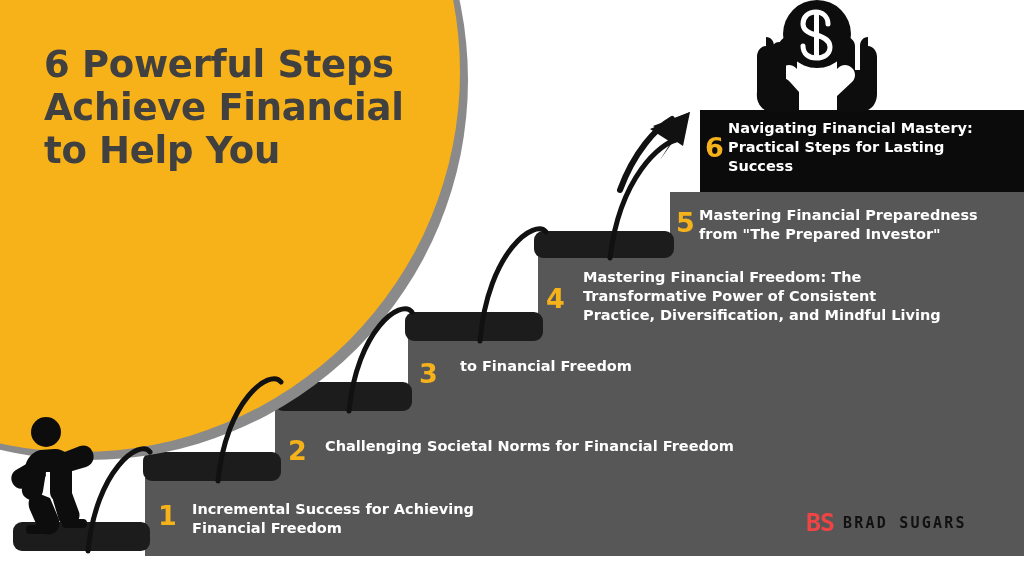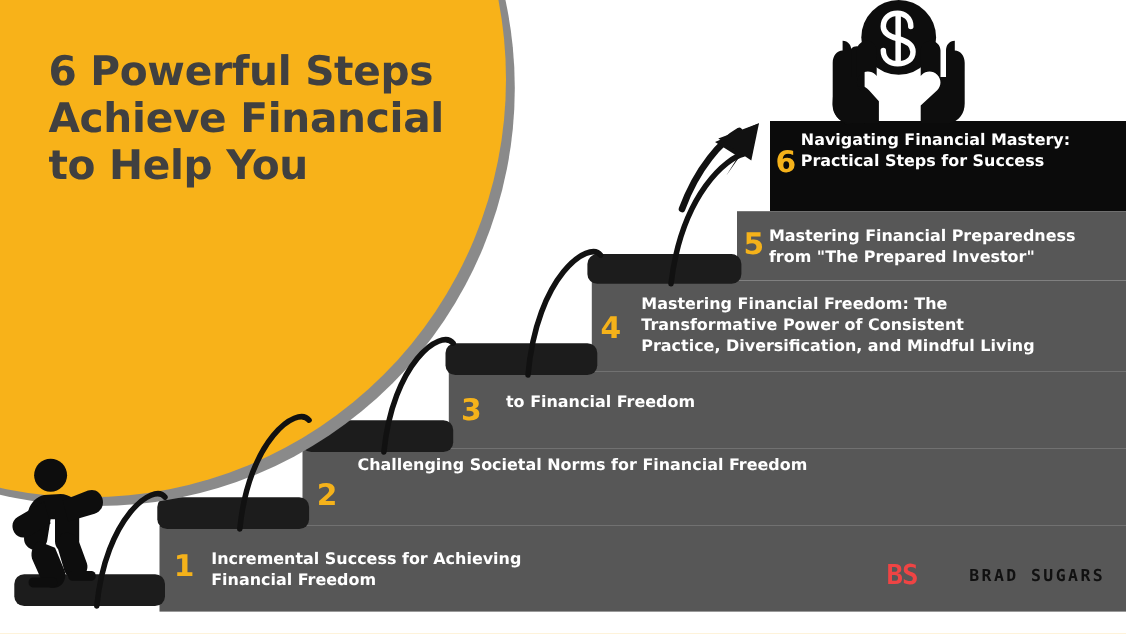--- a/index.html
+++ b/index.html
@@ -45,21 +45,21 @@
   }
 
   
   #art{position:absolute;left:0;top:0;width:1024px;height:576px;pointer-events:none;}
 
   
   .logo{position:absolute;left:806px;top:508px;display:flex;align-items:center;gap:9px;}
   .logo-mark{font-size:25px;font-weight:bold;color:#ef4444;letter-spacing:-1px;
              font-family:"DejaVu Sans Mono","Liberation Mono",monospace;}
   .logo-word{font-size:15px;font-weight:bold;color:#111;letter-spacing:2.2px;
-             font-family:"DejaVu Sans Mono","Liberation Mono",monospace;margin-left:38px;}
+             font-family:"DejaVu Sans Mono","Liberation Mono",monospace;}
 </style>
 </head>
 <body>
 
 <div id="canvas">
 
   <div class="band black" style="left:700px;top:110px;width:324px;height:82px;"></div>
 
   <div class="band" style="left:670px;top:192px;width:354px;height:63px;"></div>
 
@@ -79,39 +79,40 @@
 
   <div class="num" style="left:705px;top:134px;">6</div>
   <div class="num" style="left:676px;top:209px;">5</div>
   <div class="num" style="left:546px;top:285px;">4</div>
   <div class="num" style="left:419px;top:360px;">3</div>
   <div class="num" style="left:288px;top:437px;">2</div>
   <div class="num" style="left:158px;top:502px;">1</div>
 
   <div class="label" style="left:728px;top:119px;width:294px;">
     <div>Navigating Financial Mastery:</div>
-    <div>Practical Steps for Success</div>
+    <div>Practical Steps for Lasting</div>
+    <div>Success</div>
   </div>
 
   <div class="label" style="left:699px;top:206px;width:325px;">
     <div>Mastering Financial Preparedness</div>
     <div>from "The Prepared Investor"</div>
   </div>
 
   <div class="label" style="left:583px;top:268px;width:441px;">
     <div>Mastering Financial Freedom: The</div>
     <div>Transformative Power of Consistent</div>
     <div>Practice, Diversification, and Mindful Living</div>
   </div>
 
   <div class="label" style="left:460px;top:357px;width:560px;">
     <div>to Financial Freedom</div>
   </div>
 
-  <div class="label" style="left:325px;top:414px;width:690px;">
+  <div class="label" style="left:325px;top:437px;width:690px;">
     <div>Challenging Societal Norms for Financial Freedom</div>
   </div>
 
   <div class="label" style="left:192px;top:500px;width:600px;">
     <div>Incremental Success for Achieving</div>
     <div>Financial Freedom</div>
   </div>
 
   <div class="circle-shadow"></div>
   <div class="circle"></div>

